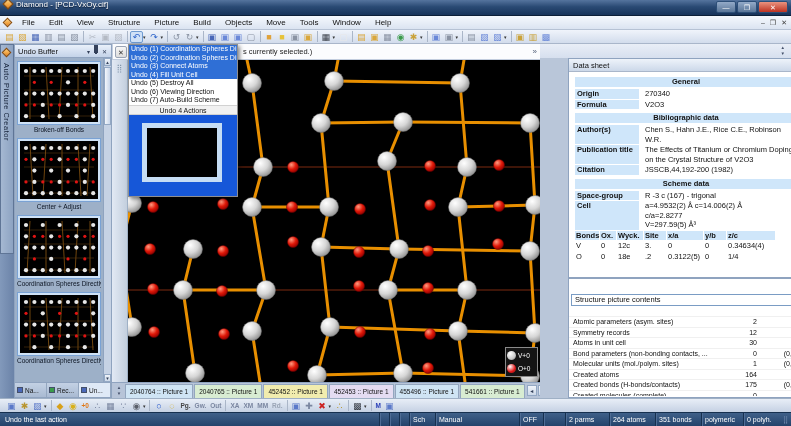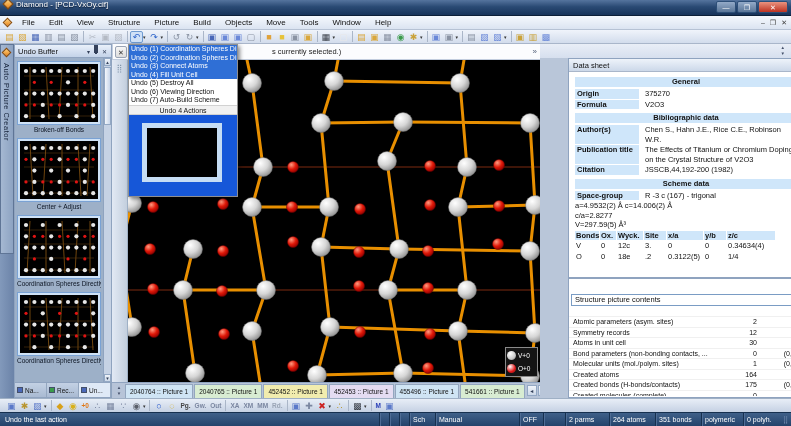--- a/index.html
+++ b/index.html
@@ -40,21 +40,21 @@
   .ticon.pressed { background:#cfe1f7; border:1px solid #6f9bd1; }
   .tsep { width:1px; height:11px; background:#aab6c8; margin:0 2px; flex:none; }
   .tdd { font-size:5px; color:#333; margin:0 2px 0 0; flex:none; }
 
   
   #msgbar { position:absolute; left:112px; top:44px; width:428px; height:16px;
     background:#fbfcfe; border-bottom:1px solid #c2cdde; border-left:1px solid #c2cdde; }
   #msg-close { position:absolute; left:2px; top:2px; width:12px; height:12px; text-align:center;
     line-height:11px; font-size:7px; color:#333; background:linear-gradient(#f6f6f6,#dcdcdc);
     border:1px solid #9aa4b5; border-radius:2px; }
-  #msg-text { position:absolute; left:130px; top:0; line-height:15px; font-size:7.5px; color:#222;padding-left:29px; }
+  #msg-text { position:absolute; left:130px; top:0; line-height:15px; font-size:7.5px; color:#222; }
   #msg-chevron { position:absolute; right:3px; top:0; line-height:15px; font-size:8px; color:#55637a; }
   #rightgap { position:absolute; left:540px; top:44px; width:251px; height:14px;
     background:linear-gradient(#e9eef7,#d6dfee); }
   #rightgap .spin { position:absolute; right:6px; top:1px; display:flex; flex-direction:column;
     font-size:4.5px; color:#44506a; line-height:6px; text-align:center; }
 
   
   #sidebar { position:absolute; left:0; top:44px; width:14px; height:354px;
     background:linear-gradient(90deg,#8299bb,#6b83a8); }
   #sidebar-tab { position:absolute; left:0; top:0; width:14px; height:210px;
@@ -677,21 +677,21 @@
 <div id="datasheet" class="rpanel">
   <div class="rp-header">
     <span>Data sheet</span>
     <span class="sp"></span>
     <span class="hicon">✕</span>
   </div>
   <div id="ds-content">
       <div class="ds-sect">General</div>
       <div class="ds-row">
         <div class="ds-label">Origin</div>
-        <div class="ds-val">375270</div>
+        <div class="ds-val">270340</div>
       </div>
       <div class="ds-row">
         <div class="ds-label">Formula</div>
         <div class="ds-val">V2O3</div>
       </div>
       <div class="ds-sect">Bibliographic data</div>
       <div class="ds-row">
         <div class="ds-label">Author(s)</div>
         <div class="ds-val">Chen S., Hahn J.E., Rice C.E., Robinson W.R.</div>
       </div>
@@ -702,20 +702,21 @@
       <div class="ds-row">
         <div class="ds-label">Citation</div>
         <div class="ds-val">JSSCB,44,192-200 (1982)</div>
       </div>
       <div class="ds-sect">Scheme data</div>
       <div class="ds-row">
         <div class="ds-label">Space-group</div>
         <div class="ds-val">R -3 c (167) - trigonal</div>
       </div>
       <div class="ds-row">
+        <div class="ds-label">Cell</div>
         <div class="ds-val">a=4.9532(2) Å c=14.006(2) Å
 c/a=2.8277
 V=297.59(5) Å³</div>
       </div>
       <div class="ds-trow hdr">
         <span style="width: 24px;">Bonds</span>
         <span style="width: 16px;">Ox.</span>
         <span style="width: 26px;">Wyck.</span>
         <span style="width: 22px;">Site</span>
         <span style="width: 36px;">x/a</span>

